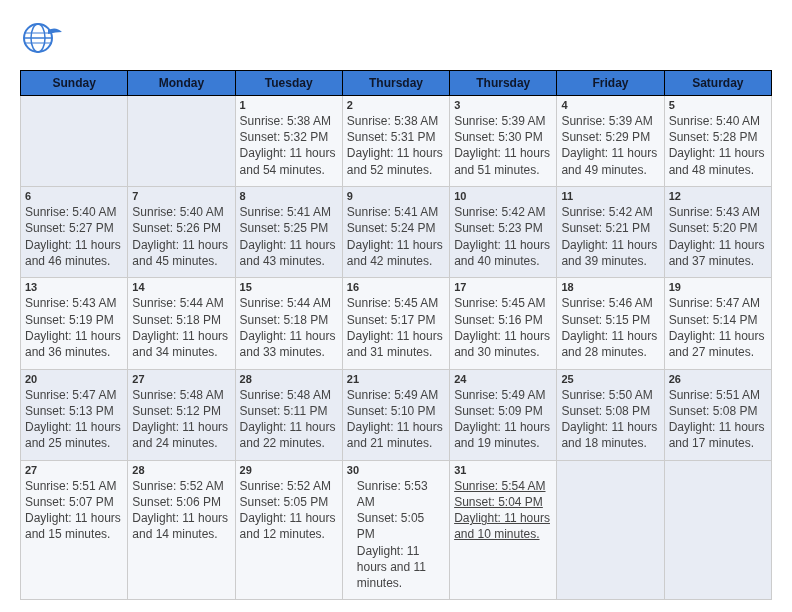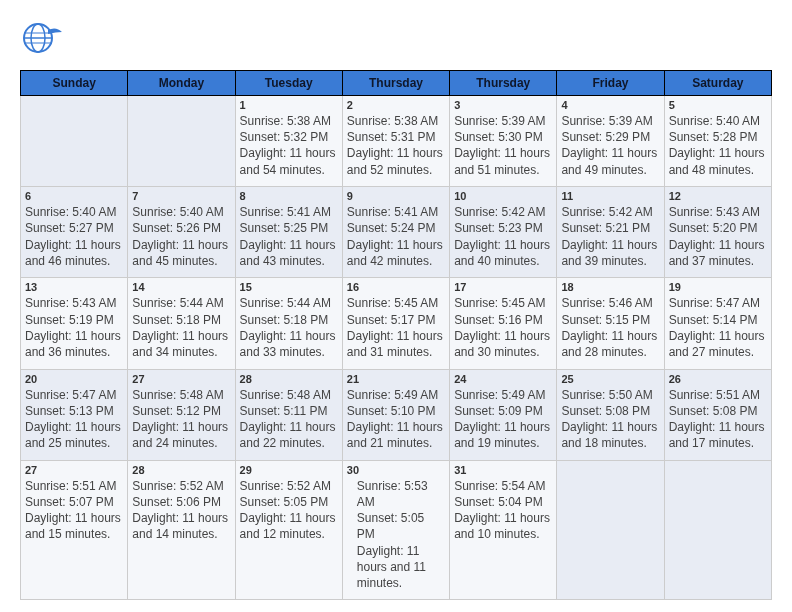--- a/index.html
+++ b/index.html
@@ -317,21 +317,21 @@
 Daylight: 11 hours and 12 minutes.</div>
           </td>
           <td>
             <span class="day-num">30</span>
             <div class="day-info" style="white-space: pre-line; margin-left: 10px;">Sunrise: 5:53 AM
 Sunset: 5:05 PM
 Daylight: 11 hours and 11 minutes.</div>
           </td>
           <td>
             <span class="day-num">31</span>
-            <div class="day-info" style="white-space: pre-line;">Sunrise: 5:54 AM
+            <div class="day-info" style="white-space: pre-line; text-decoration: underline;">Sunrise: 5:54 AM
 Sunset: 5:04 PM
 Daylight: 11 hours and 10 minutes.</div>
           </td>
           <td class="empty-cell"></td>
           <td class="empty-cell"></td>
         </tr>
       </tbody>
   </table>
 </div>
 

